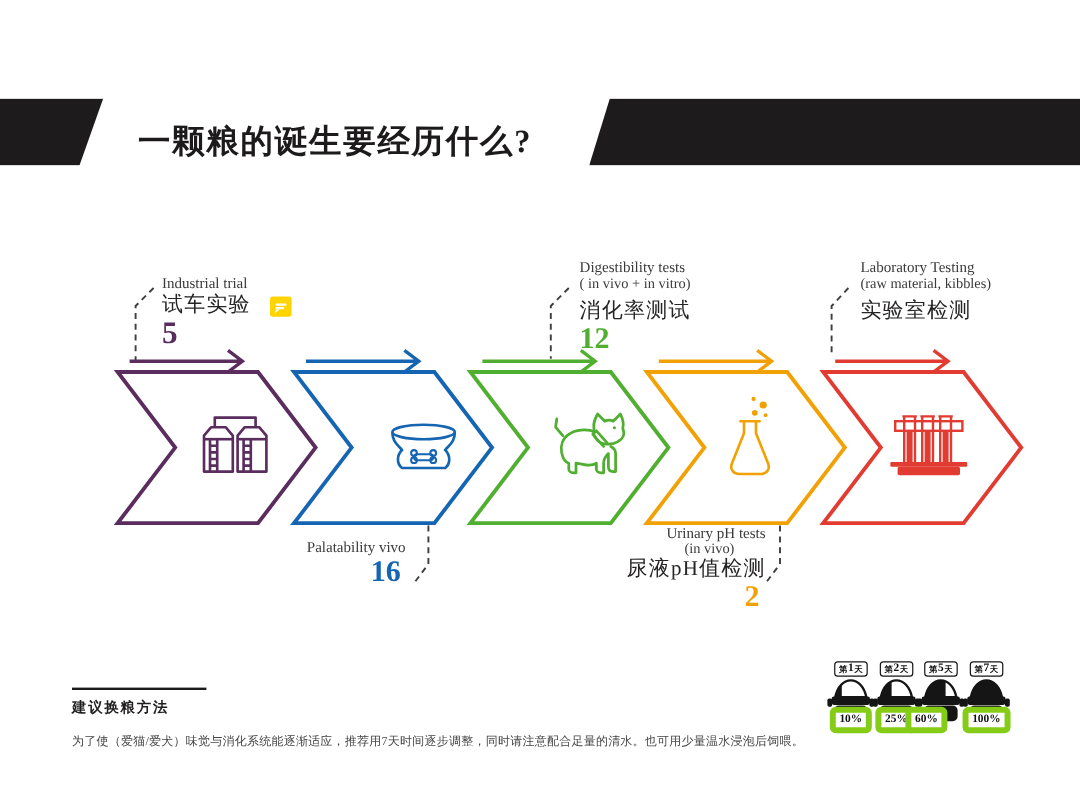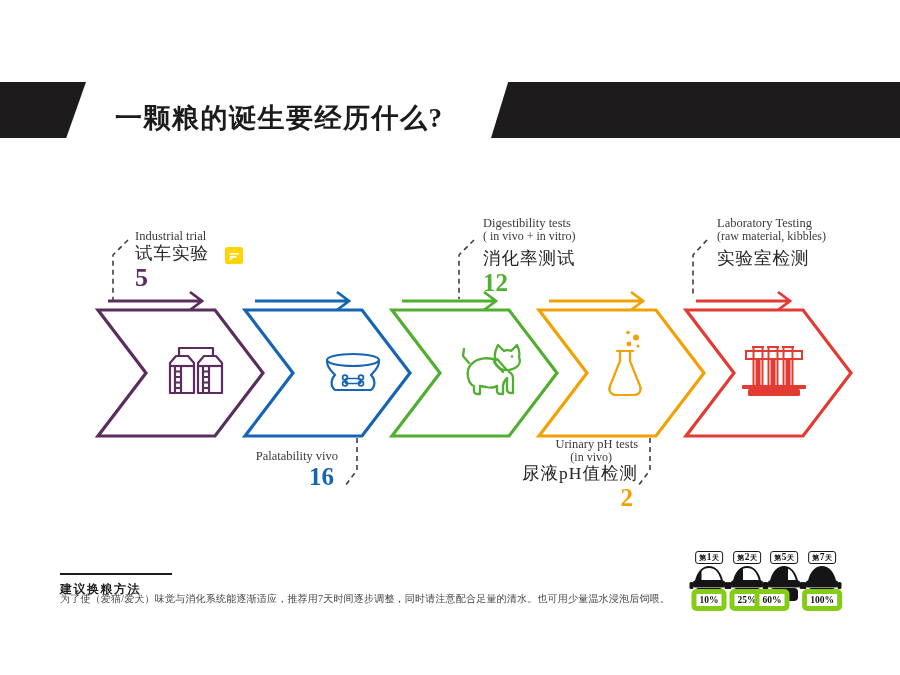--- a/index.html
+++ b/index.html
@@ -41,21 +41,21 @@
     position:relative;display:inline-block;width:18px;height:17px;border-radius:2.5px;
     margin-left:2px;flex:0 0 auto;
   }
   
   #transition-title{
     position:absolute;left:60px;top:547px;font-size:12px;font-weight:700;
     color:#201e1e;letter-spacing:1.5px;z-index:2;white-space:nowrap;margin-top:34px;
   }
   #transition-underline{position:absolute;left:60px;top:573px;width:112px;height:2px;background:#1c1a1a;z-index:2;}
   #transition-desc{
-    position:absolute;left:60px;top:592px;font-size:10px;line-height:14px;color:#454545;
+    position:absolute;left:60px;top:612px;font-size:10px;line-height:14px;color:#454545;
     white-space:nowrap;letter-spacing:0.2px;z-index:2;
   }
   
   .day-badge{
     position:absolute;top:551px;height:11px;padding:0 3px;border:1.5px solid #151515;
     border-radius:3px;background:#fff;display:flex;align-items:center;justify-content:center;
     font-size:7px;font-weight:700;color:#111;z-index:2;white-space:nowrap;transform:translateX(-50%);
   }
   .day-badge .num{font-size:9.5px;line-height:9px;margin:0 0.5px;}
   .pct-label{

